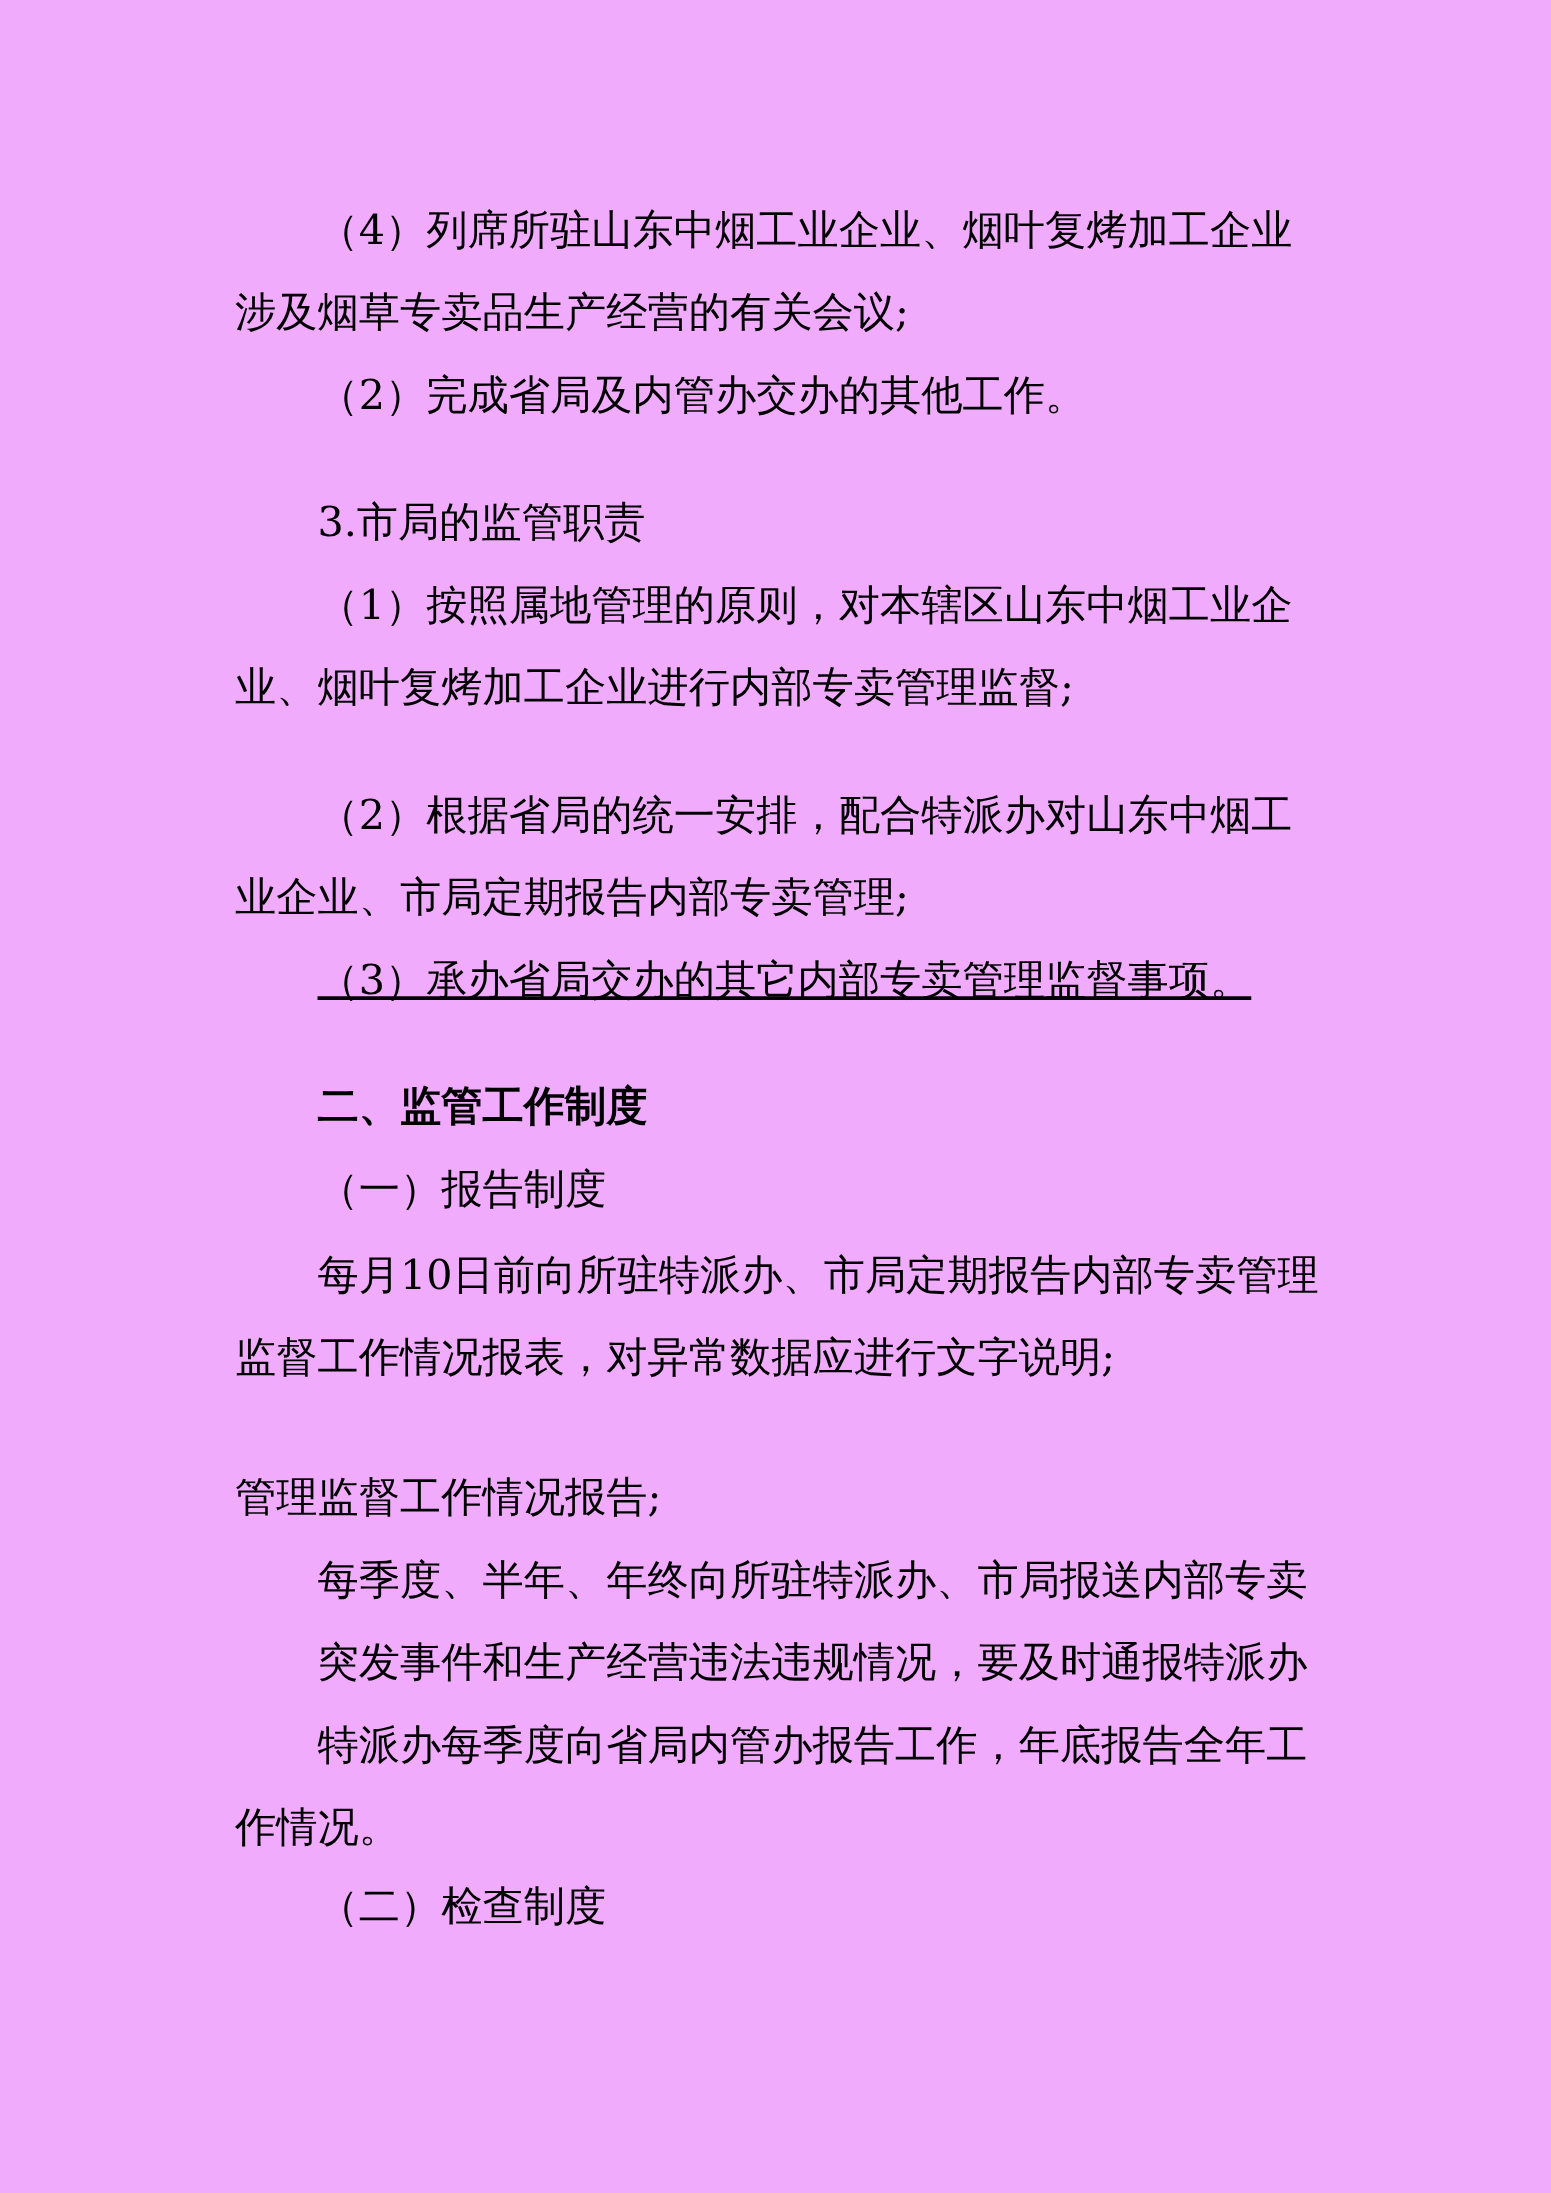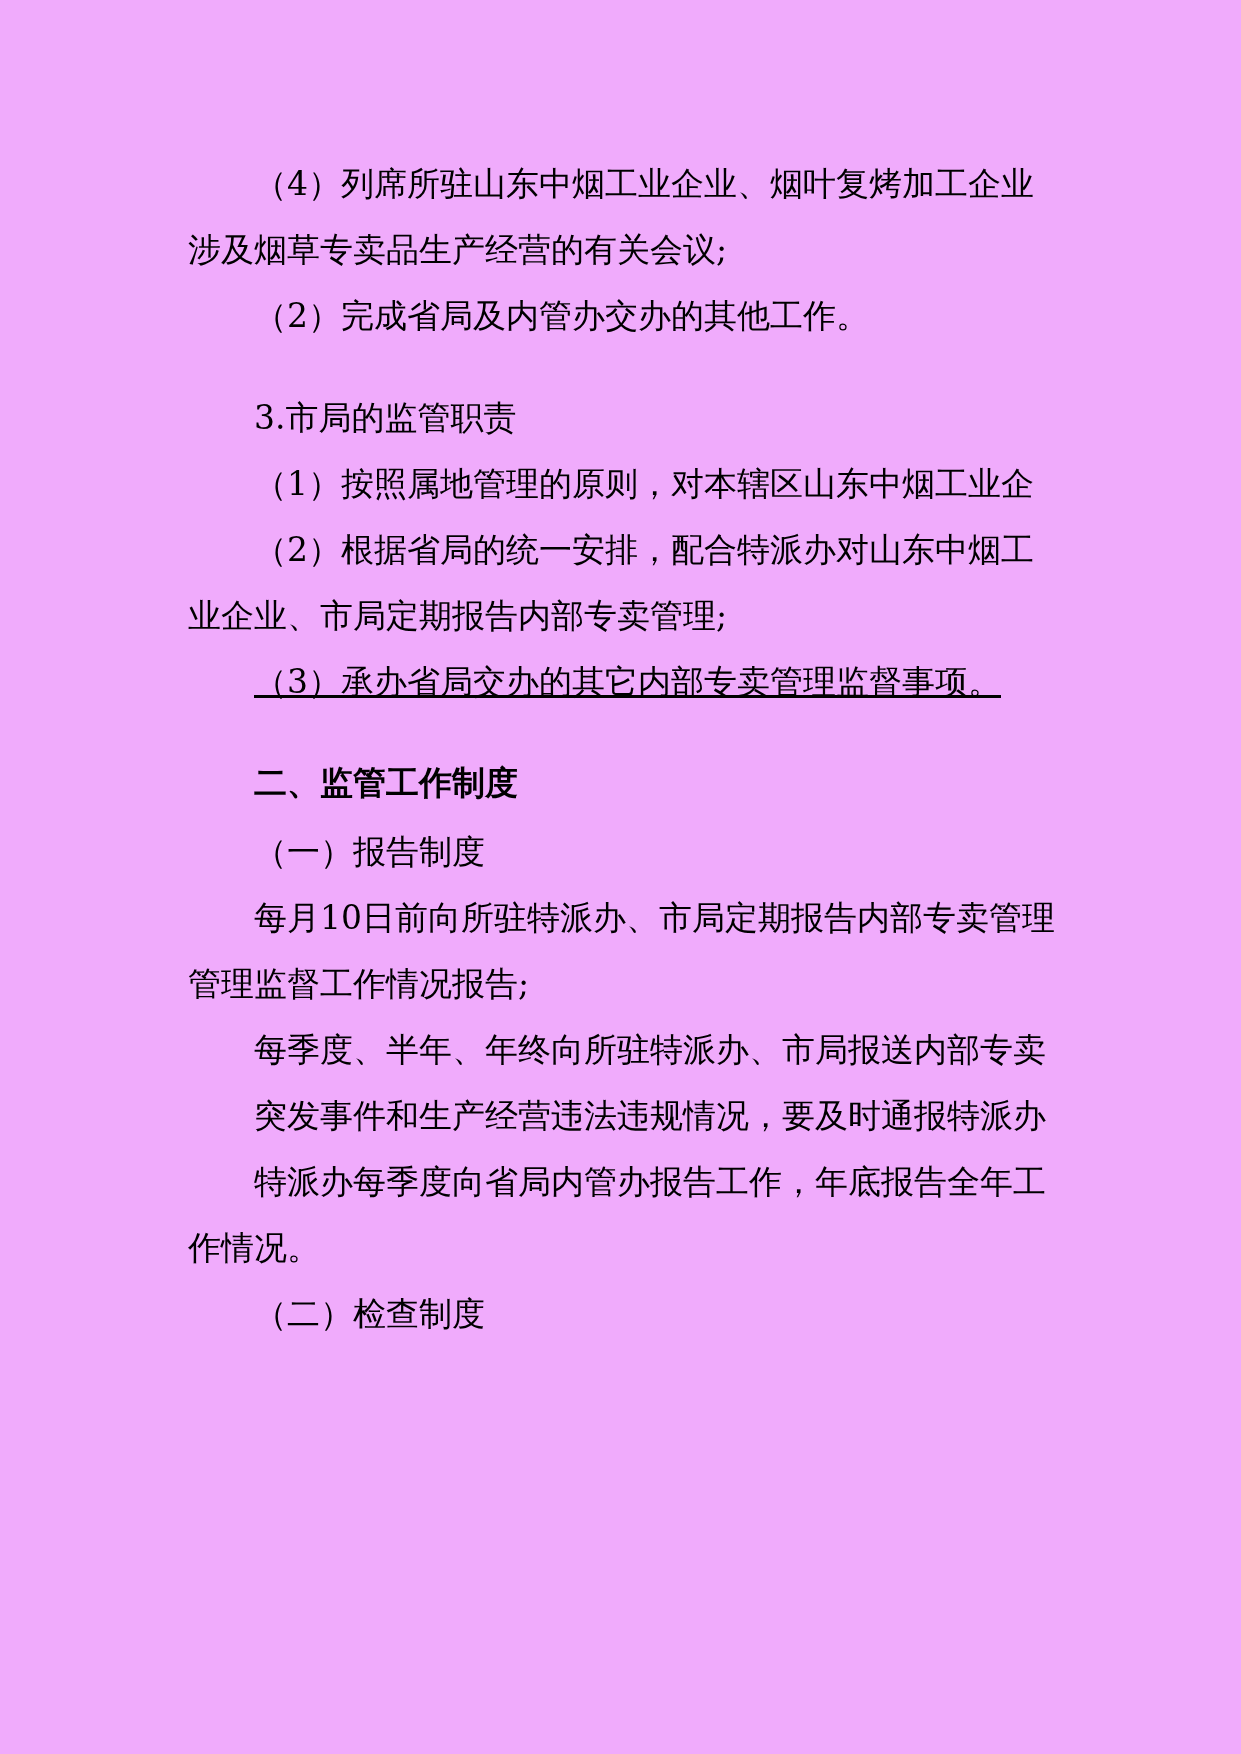--- a/index.html
+++ b/index.html
@@ -31,42 +31,44 @@
   }
   .indent {
     padding-left: 66px; 
   }
   .heading {
     font-family: Liberation Mono, monospace;
     font-weight: 700;
   }
   .kaiti {
     
-    font-family: Liberation Sans, sans-serif;
+    font-family: Liberation Mono, monospace;
   }
   .gap-s { margin-bottom: 36px; } 
   .gap-m { margin-bottom: 38px; text-decoration: underline; }
   .gap-l { margin-bottom: 46px; } 
 </style>
 </head>
 <body>
 
 <div class="page">
   <div class="content">
     <div class="line indent">（4）列席所驻山东中烟工业企业、烟叶复烤加工企业</div>
     <div class="line">涉及烟草专卖品生产经营的有关会议;</div>
     <div class="line indent gap-s">（2）完成省局及内管办交办的其他工作。</div>
     <div class="line indent">3.市局的监管职责</div>
     <div class="line indent">（1）按照属地管理的原则，对本辖区山东中烟工业企</div>
+    <div class="line gap-s">业、烟叶复烤加工企业进行内部专卖管理监督;</div>
     <div class="line indent">（2）根据省局的统一安排，配合特派办对山东中烟工</div>
     <div class="line">业企业、市局定期报告内部专卖管理;</div>
     <div class="line indent gap-m">（3）承办省局交办的其它内部专卖管理监督事项。</div>
     <div class="line indent heading">二、监管工作制度</div>
     <div class="line indent kaiti">（一）报告制度</div>
     <div class="line indent">每月10日前向所驻特派办、市局定期报告内部专卖管理</div>
+    <div class="line gap-l">监督工作情况报表，对异常数据应进行文字说明;</div>
     <div class="line">管理监督工作情况报告;</div>
     <div class="line indent">每季度、半年、年终向所驻特派办、市局报送内部专卖</div>
     <div class="line indent">突发事件和生产经营违法违规情况，要及时通报特派办</div>
     <div class="line indent">特派办每季度向省局内管办报告工作，年底报告全年工</div>
     <div class="line">作情况。</div>
     <div class="line indent kaiti">（二）检查制度</div>
   </div>
 </div>
 
 </body></html>

